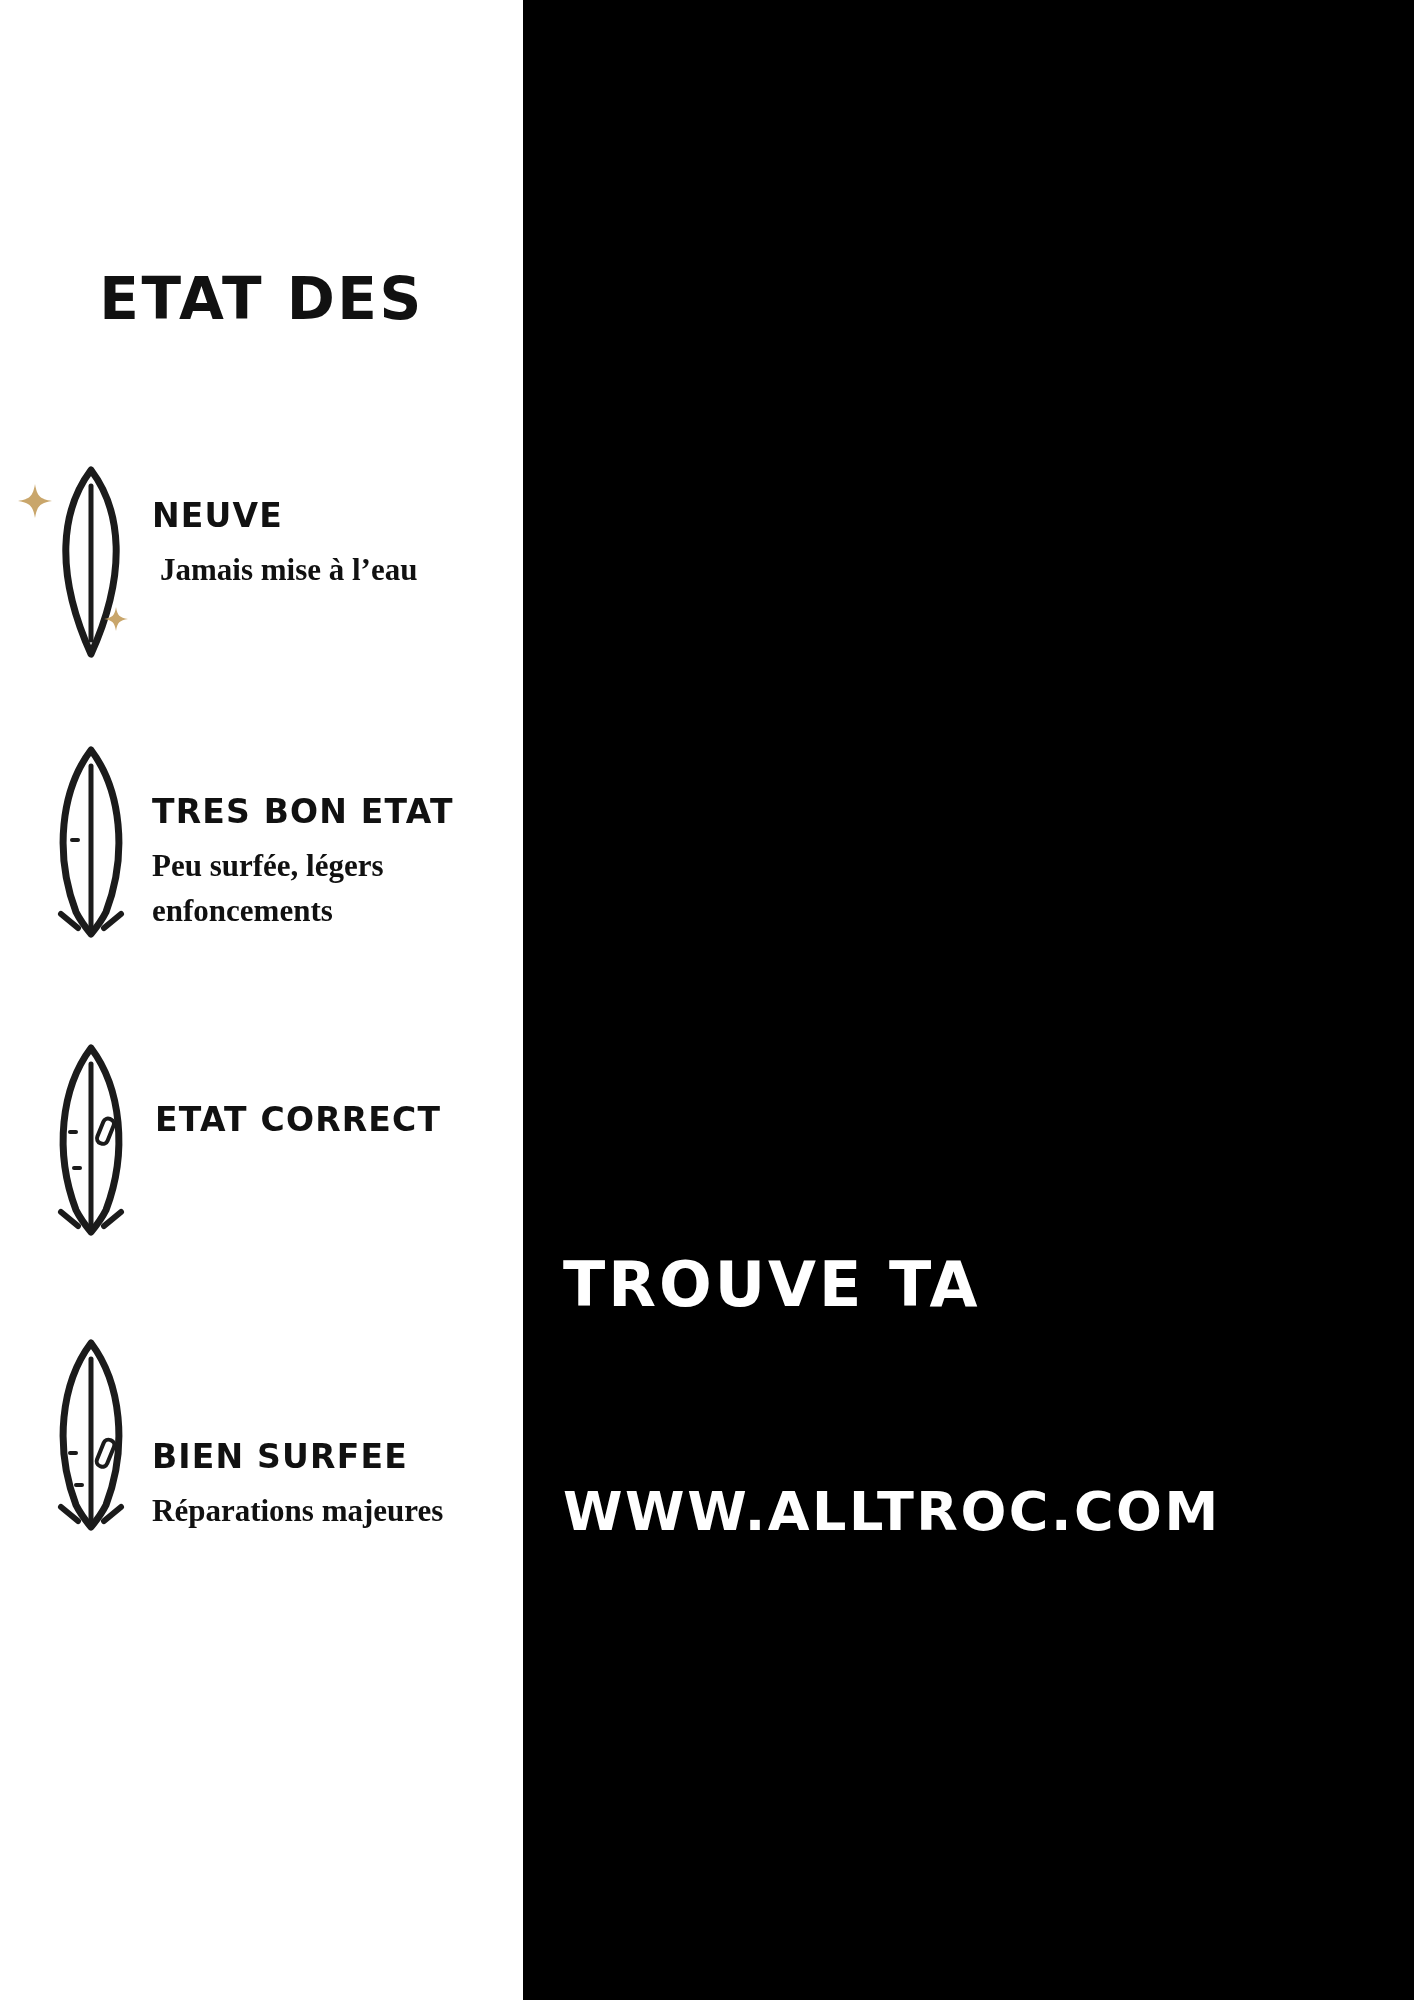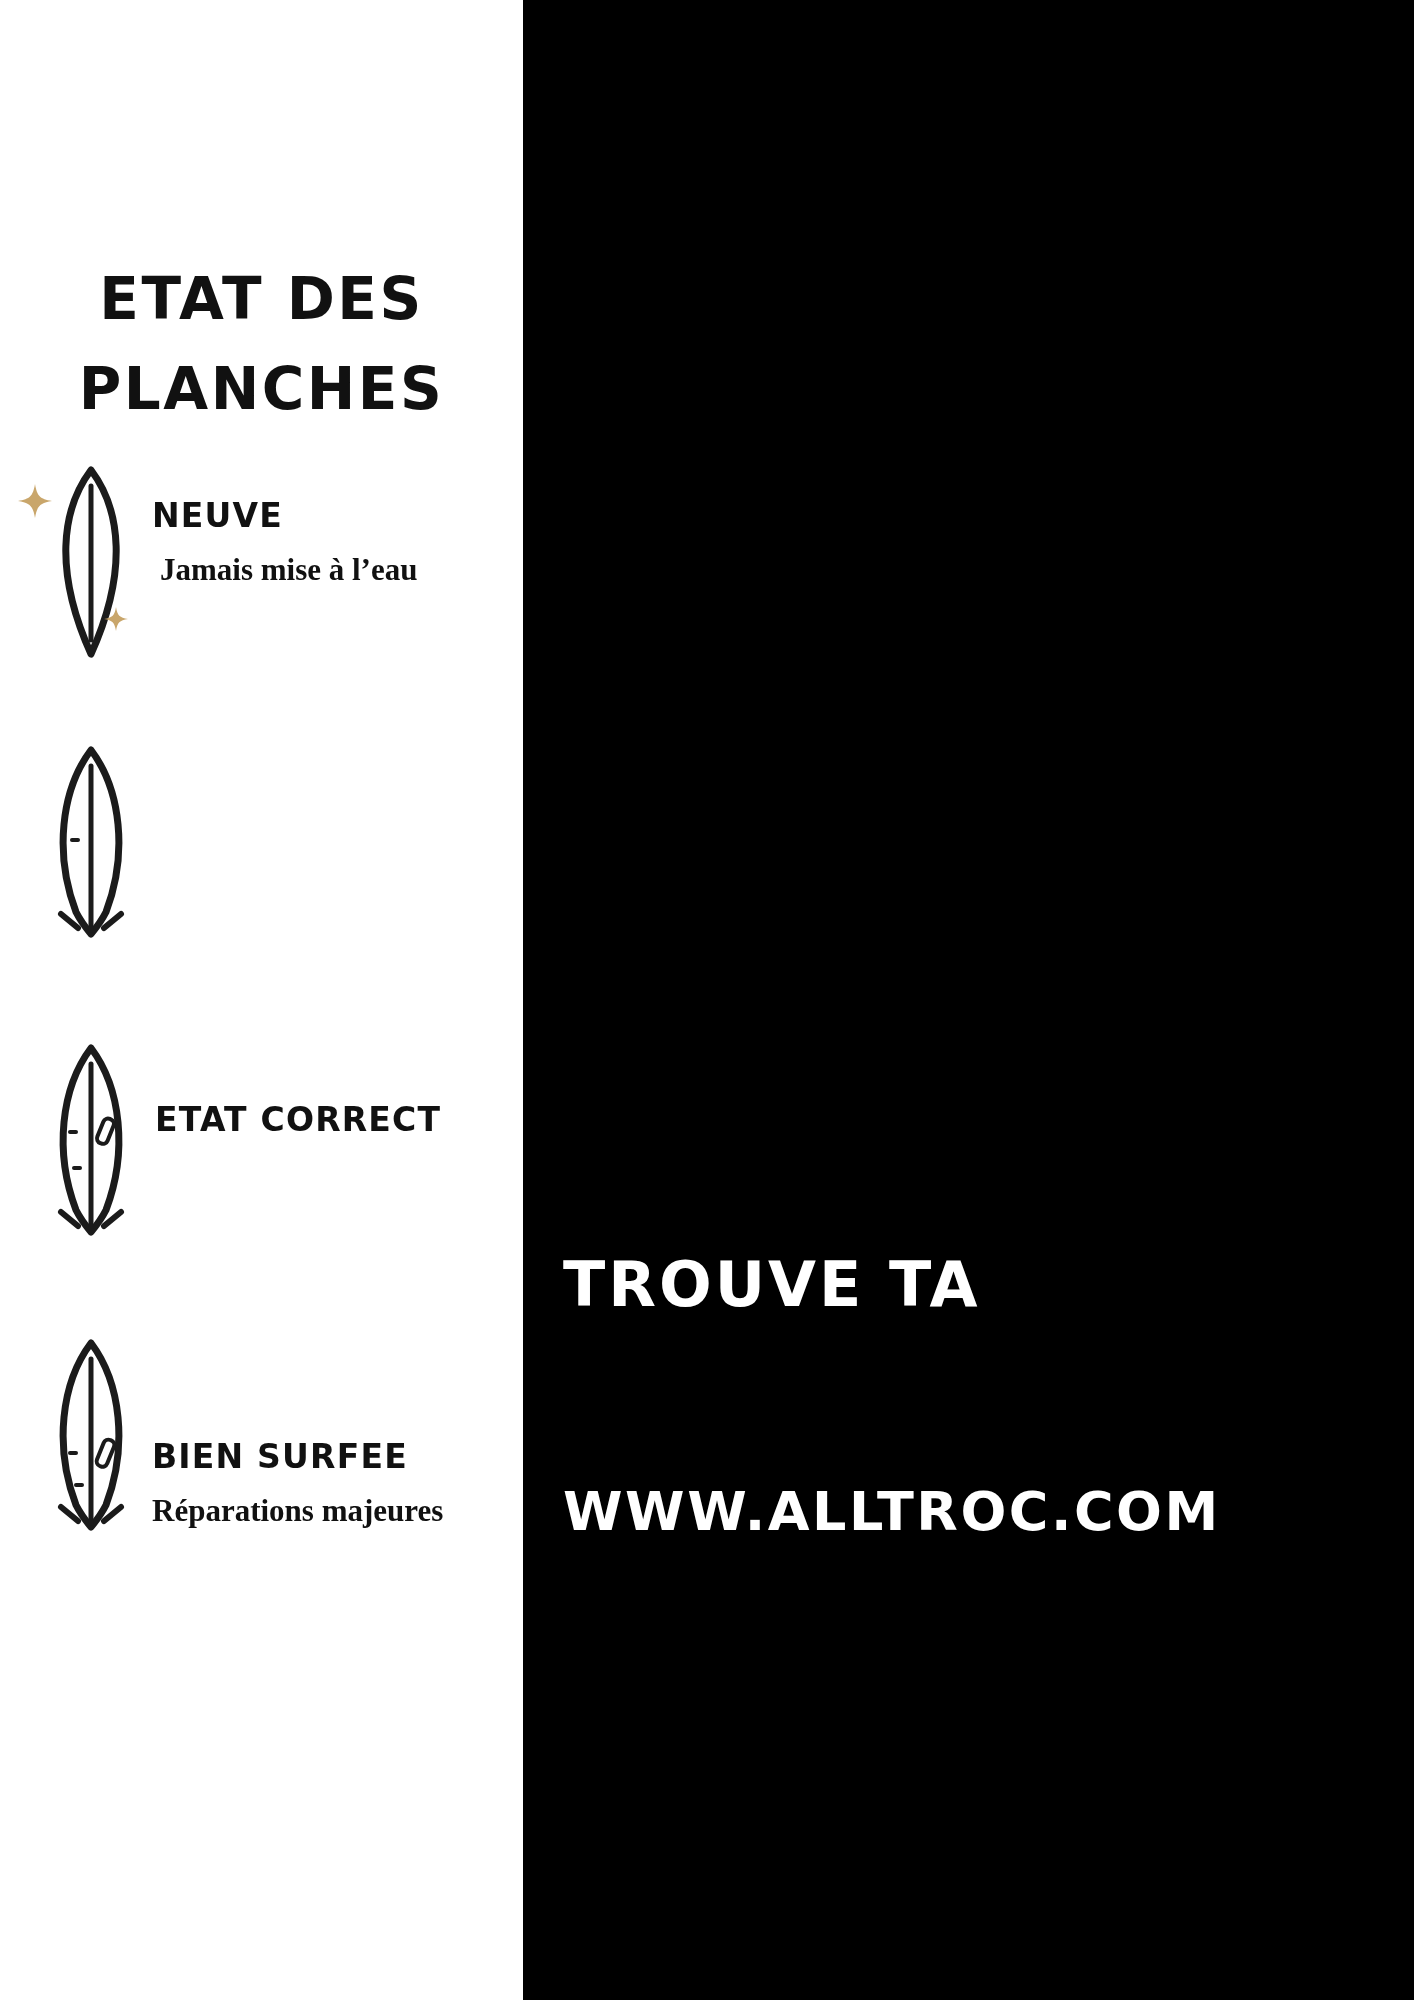--- a/index.html
+++ b/index.html
@@ -134,21 +134,20 @@
 </head>
 <body>
 
 <div class="poster">
 
   <div class="left-panel"></div>
   <div class="right-panel"></div>
 
   <div class="title">
     <span>ETAT DES</span>
-    <span class="line2">PLANCHES</span>
   </div>
 
   <div class="row row1">
     <div class="board-wrap">
       <svg width="110" height="200" viewBox="0 0 110 200">
         <path d="M55 8 C 85 48, 92 110, 55 192 C 18 110, 25 48, 55 8 Z" fill="#ffffff" stroke="#1b1b1b" stroke-width="7" stroke-linejoin="round"></path>
         <line x1="55" y1="24" x2="55" y2="178" stroke="#1b1b1b" stroke-width="5" stroke-linecap="round"></line>
       </svg>
       <span class="sparkle" style="left:-18px; top:22px;">
         <svg width="34" height="34" viewBox="0 0 34 34">
@@ -170,20 +169,24 @@
   <div class="row row2">
     <div class="board-wrap">
       <svg width="110" height="200" viewBox="0 0 110 200">
         <path d="M55 8 C 85 48, 92 112, 70 170 C 66 178, 60 186, 55 192 C 50 186, 44 178, 40 170 C 18 112, 25 48, 55 8 Z" fill="#ffffff" stroke="#1b1b1b" stroke-width="7" stroke-linejoin="round"></path>
         <line x1="55" y1="24" x2="55" y2="188" stroke="#1b1b1b" stroke-width="5" stroke-linecap="round"></line>
         <line x1="25" y1="172" x2="42" y2="186" stroke="#1b1b1b" stroke-width="6" stroke-linecap="round"></line>
         <line x1="85" y1="172" x2="68" y2="186" stroke="#1b1b1b" stroke-width="6" stroke-linecap="round"></line>
         <line x1="36" y1="98" x2="42" y2="98" stroke="#1b1b1b" stroke-width="4" stroke-linecap="round"></line>
       </svg>
     </div>
+    <div class="text-wrap">
+      <div class="row-title">TRES BON ETAT</div>
+      <div class="row-desc">Peu surfée, légers enfoncements</div>
+    </div>
   </div>
 
   <div class="row row3">
     <div class="board-wrap">
       <svg width="110" height="200" viewBox="0 0 110 200">
         <path d="M55 8 C 85 48, 92 112, 70 170 C 66 178, 60 186, 55 192 C 50 186, 44 178, 40 170 C 18 112, 25 48, 55 8 Z" fill="#ffffff" stroke="#1b1b1b" stroke-width="7" stroke-linejoin="round"></path>
         <line x1="55" y1="24" x2="55" y2="188" stroke="#1b1b1b" stroke-width="5" stroke-linecap="round"></line>
         <line x1="25" y1="172" x2="42" y2="186" stroke="#1b1b1b" stroke-width="6" stroke-linecap="round"></line>
         <line x1="85" y1="172" x2="68" y2="186" stroke="#1b1b1b" stroke-width="6" stroke-linecap="round"></line>
         <line x1="34" y1="92" x2="40" y2="92" stroke="#1b1b1b" stroke-width="4" stroke-linecap="round"></line>

